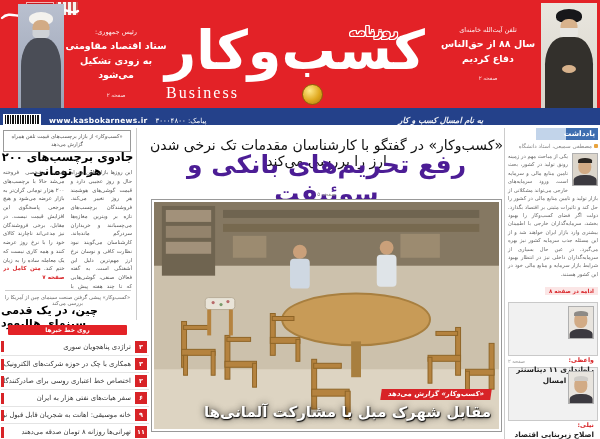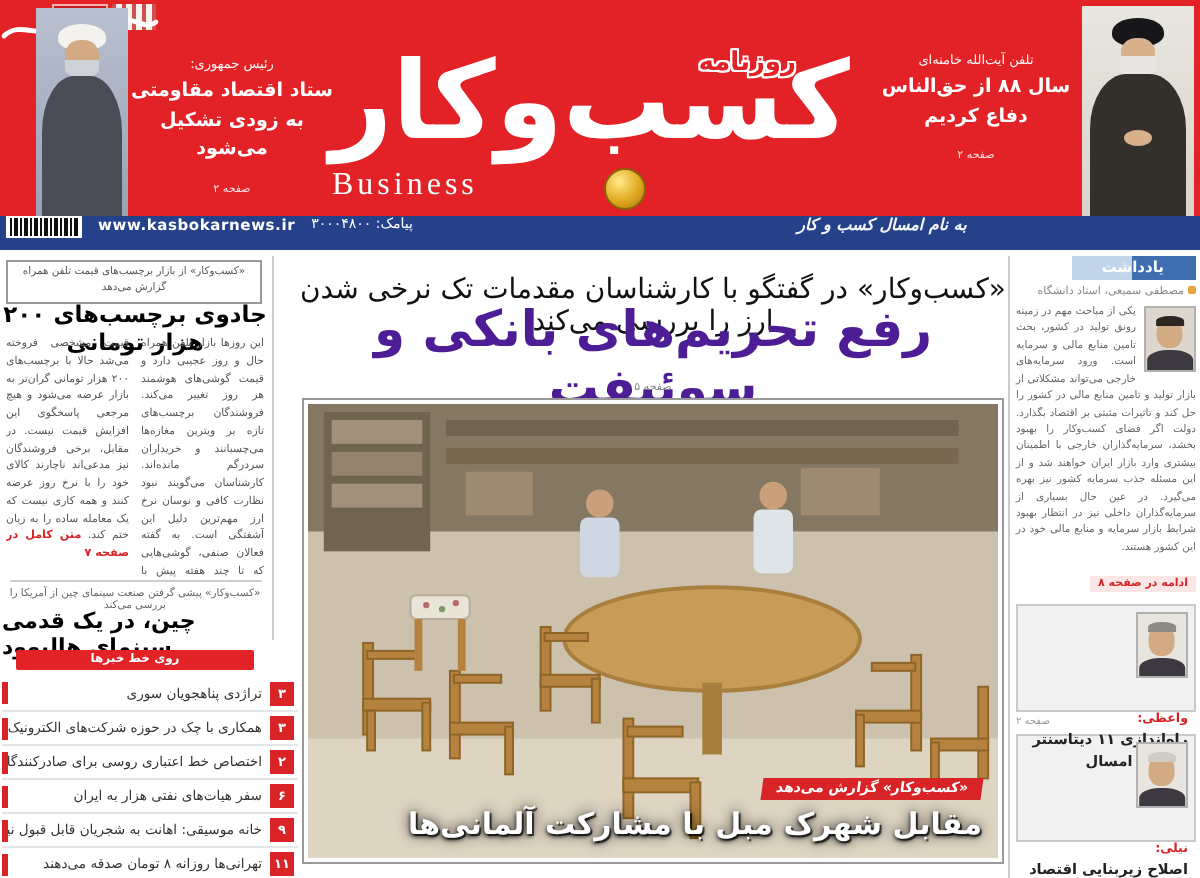--- a/index.html
+++ b/index.html
@@ -51,21 +51,21 @@
       text-shadow:-1px 0 #fff,1px 0 #fff,0 -1px #fff,0 1px #fff,-1px -1px #fff,1px 1px #fff,-1px 1px #fff,1px -1px #fff;}
   .logo-name{position:absolute;left:0;top:16px;width:100%;text-align:center;font-size:54px;line-height:1.15;
       font-weight:bold;color:#fff;letter-spacing:-2px;}
   .logo-en{position:absolute;left:26px;bottom:4px;font-family:"Liberation Serif",serif;font-size:16px;
       letter-spacing:2px;color:#fff;direction:ltr;}
   .coin{position:absolute;left:162px;bottom:1px;width:21px;height:21px;border-radius:50%;
       background:radial-gradient(circle at 35% 30%,#ffe98a,#e0a91f 55%,#a8770e);border:1px solid #8a6508;}
 
   
   .datebar{position:absolute;left:0;top:108px;width:600px;height:17px;background:#24418a;color:#fff;
-      display:flex;align-items:flex-start;direction:ltr;padding:0 3px;gap:8px;}
+      display:flex;align-items:flex-end;direction:ltr;padding:0 3px;gap:8px;}
   .barcode{width:38px;height:11px;background:#fff;padding:1px 2px;}
   .barcode i{display:block;width:100%;height:100%;
       background:repeating-linear-gradient(90deg,#111 0 1px,transparent 1px 2px,#111 2px 4px,transparent 4px 5px);}
   .db-web{font-size:7.5px;font-weight:bold;letter-spacing:.3px;}
   .db-sms{font-size:7px;direction:rtl;}
   .db-motto{font-size:8px;font-style:italic;font-weight:bold;opacity:.95;direction:rtl;}
   .db-info{direction:rtl;display:flex;align-items:center;gap:2px;font-size:6.3px;margin-left:auto;}
   .db-price{background:#fff;color:#24418a;font-weight:bold;border-radius:5px;padding:0 3px;font-size:6.5px;}
 
   
@@ -106,21 +106,21 @@
   .photo svg{display:block;width:100%;height:100%;}
   .photo-cap{position:absolute;right:10px;bottom:10px;text-align:right;}
   .cap-kicker{display:inline-block;background:#d82327;color:#fff;font-size:7px;font-weight:bold;
       padding:1px 7px 2px;transform:skewX(-8deg);}
   .cap-title{font-size:15px;font-weight:bold;color:#fff;margin-top:3px;
       text-shadow:0 1px 2px rgba(0,0,0,.95),0 0 7px rgba(0,0,0,.8),1px 1px 0 rgba(0,0,0,.6);}
 
   
   .sidebar{position:absolute;left:508px;top:128px;width:90px;}
   .sb-header{height:12px;background:linear-gradient(to left,#3e6eb0 52%,#c2d4ea 52%);color:#fff;
-      font-size:7.5px;font-weight:bold;text-align:right;line-height:12px;padding-right:16px;margin-left:28px;}
+      font-size:7.5px;font-weight:bold;text-align:right;line-height:12px;padding-right:3px;margin-left:28px;}
   .sb-title{margin-top:5px;font-size:9px;font-weight:bold;color:#111;text-align:center;line-height:1.5;}
   .sb-author{margin-top:3px;font-size:5.5px;color:#888;text-align:right;}
   .author-dot{display:inline-block;width:4px;height:4px;background:#e8a33d;border-radius:1px;margin-left:2px;}
   .sb-body{margin-top:3px;font-size:5.2px;line-height:1.62;color:#666;text-align:justify;min-height:100px;}
   .avatar{position:relative;background:#dcd6cc;border:1px solid #b0b0b0;overflow:hidden;}
   .avatar::before{content:"";position:absolute;left:50%;top:16%;width:56%;height:50%;
       transform:translateX(-50%);background:#d2ab85;border-radius:48% 48% 42% 42%;}
   .avatar::after{content:"";position:absolute;left:50%;bottom:-5%;width:95%;height:36%;
       transform:translateX(-50%);background:#3c3a40;border-radius:45% 45% 0 0;}
   .avatar .hairline{position:absolute;left:50%;top:12%;width:58%;height:16%;transform:translateX(-50%);

